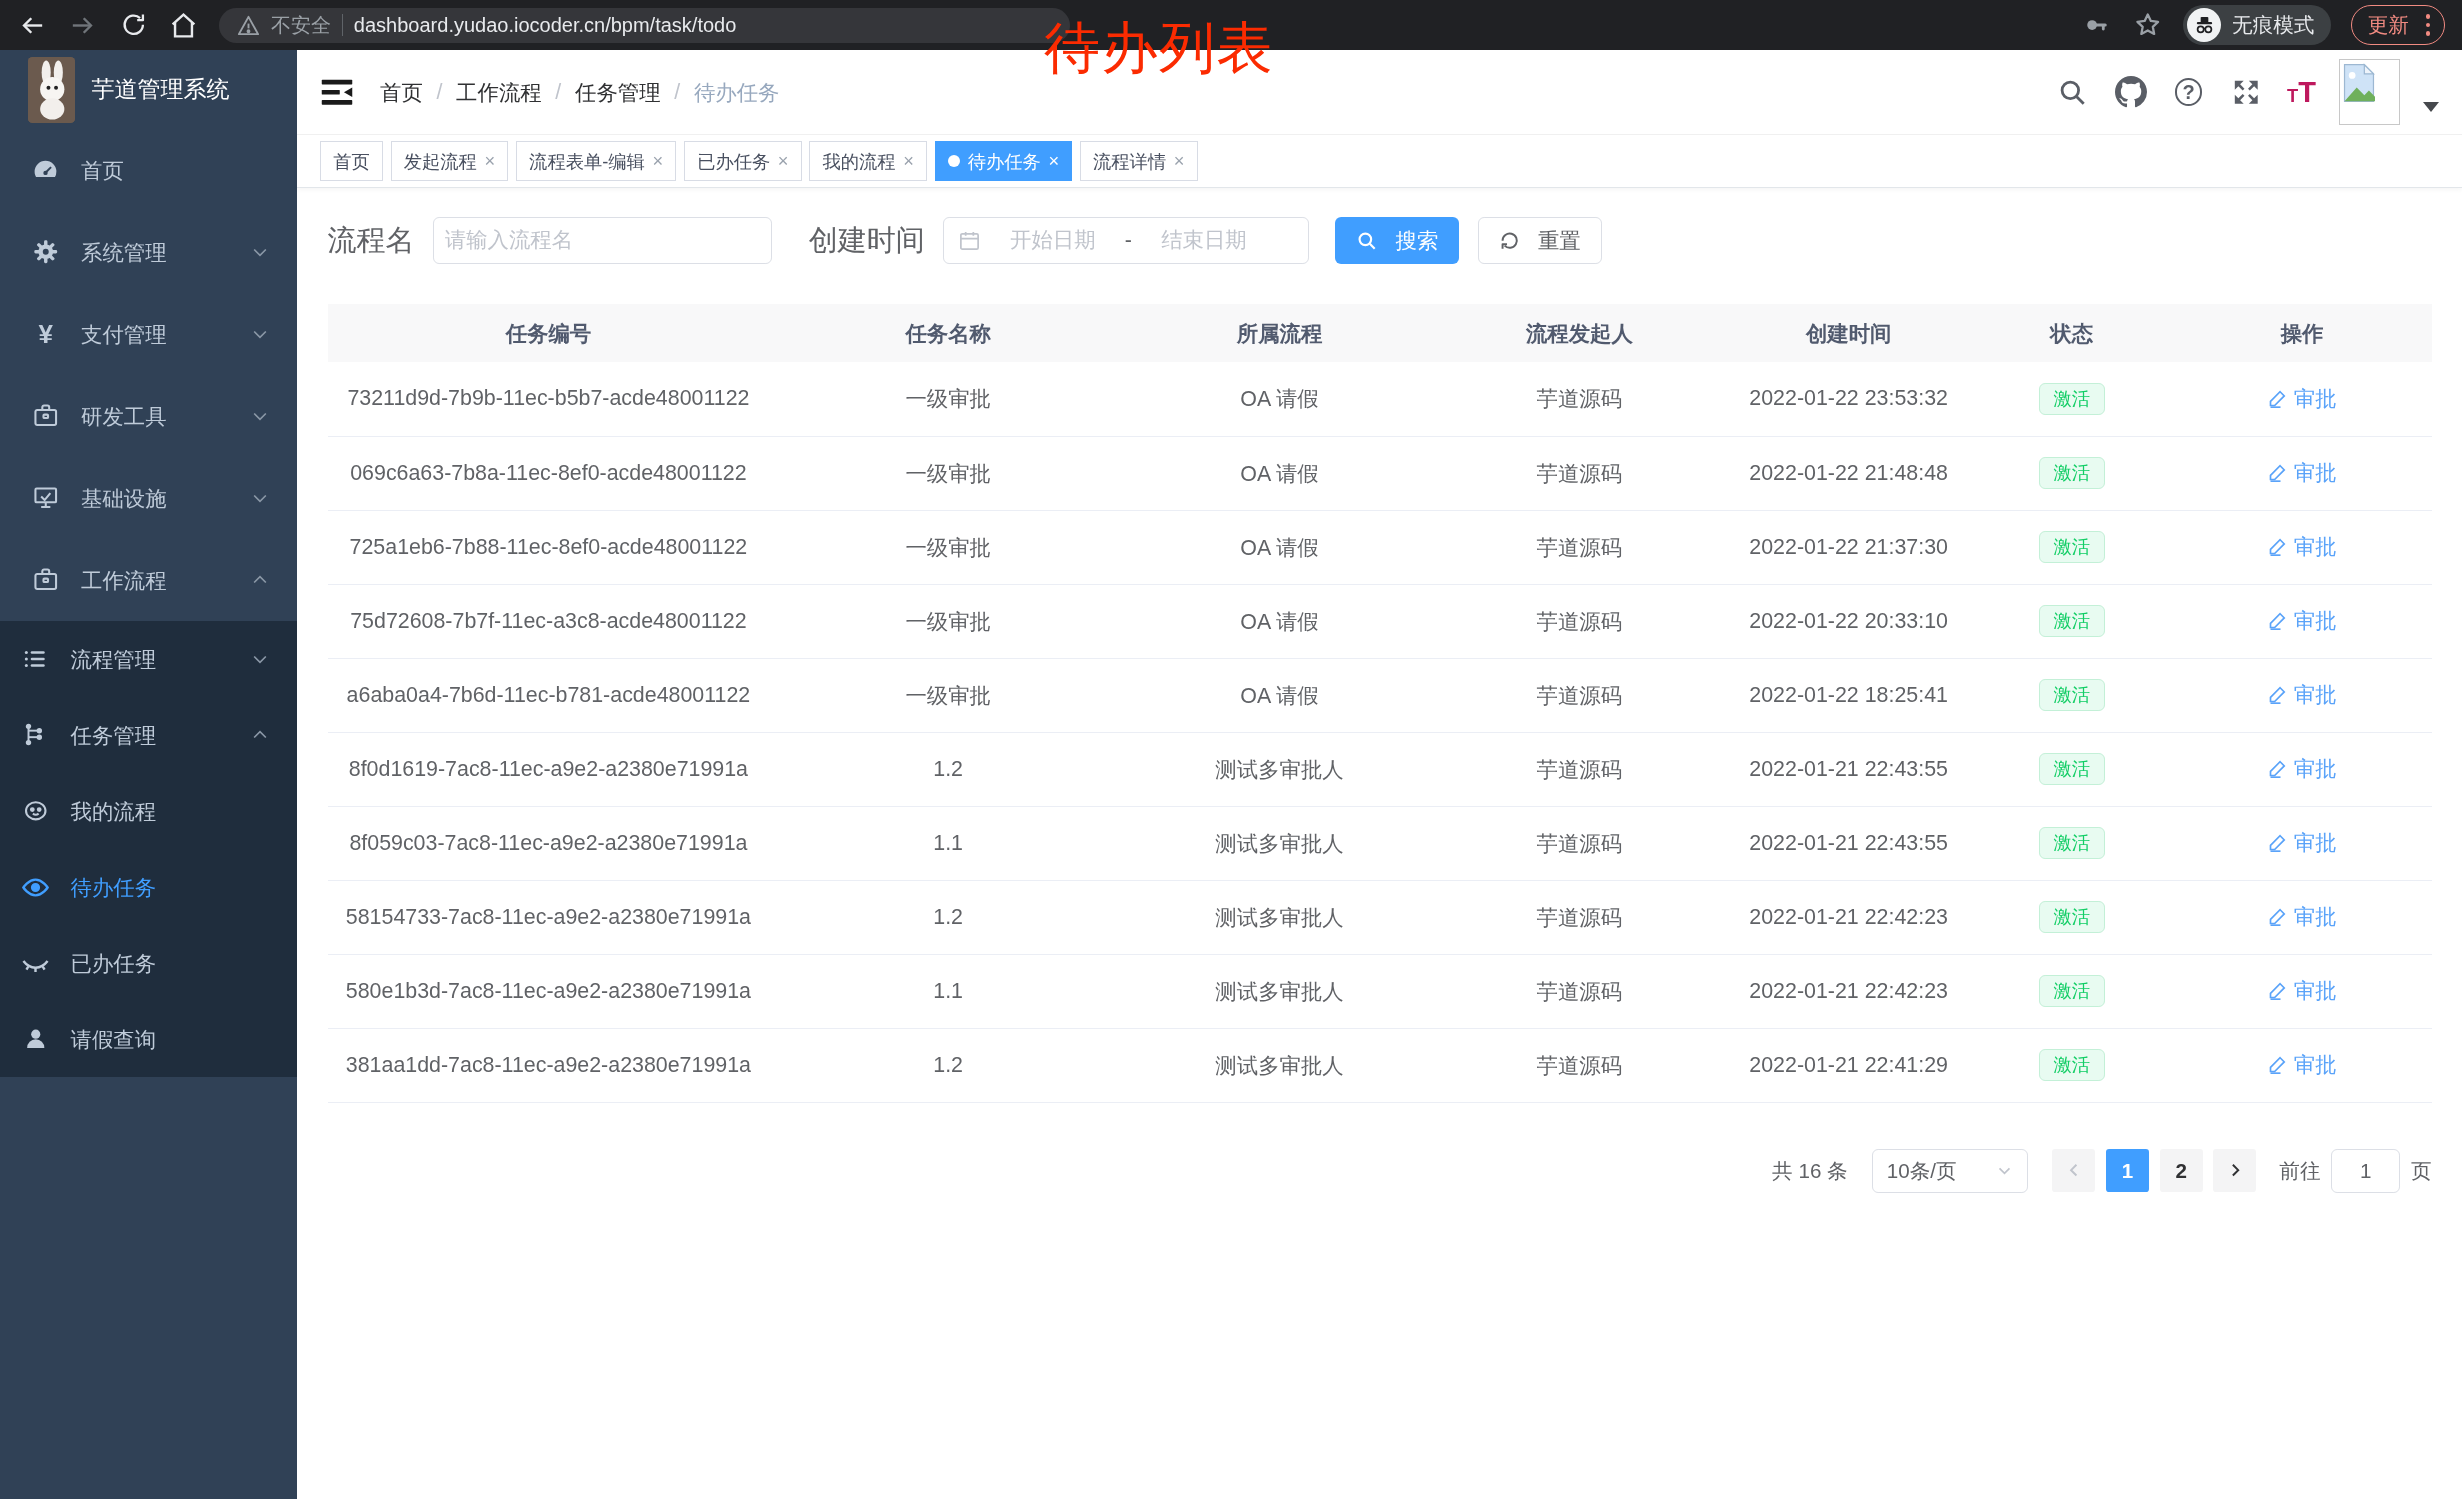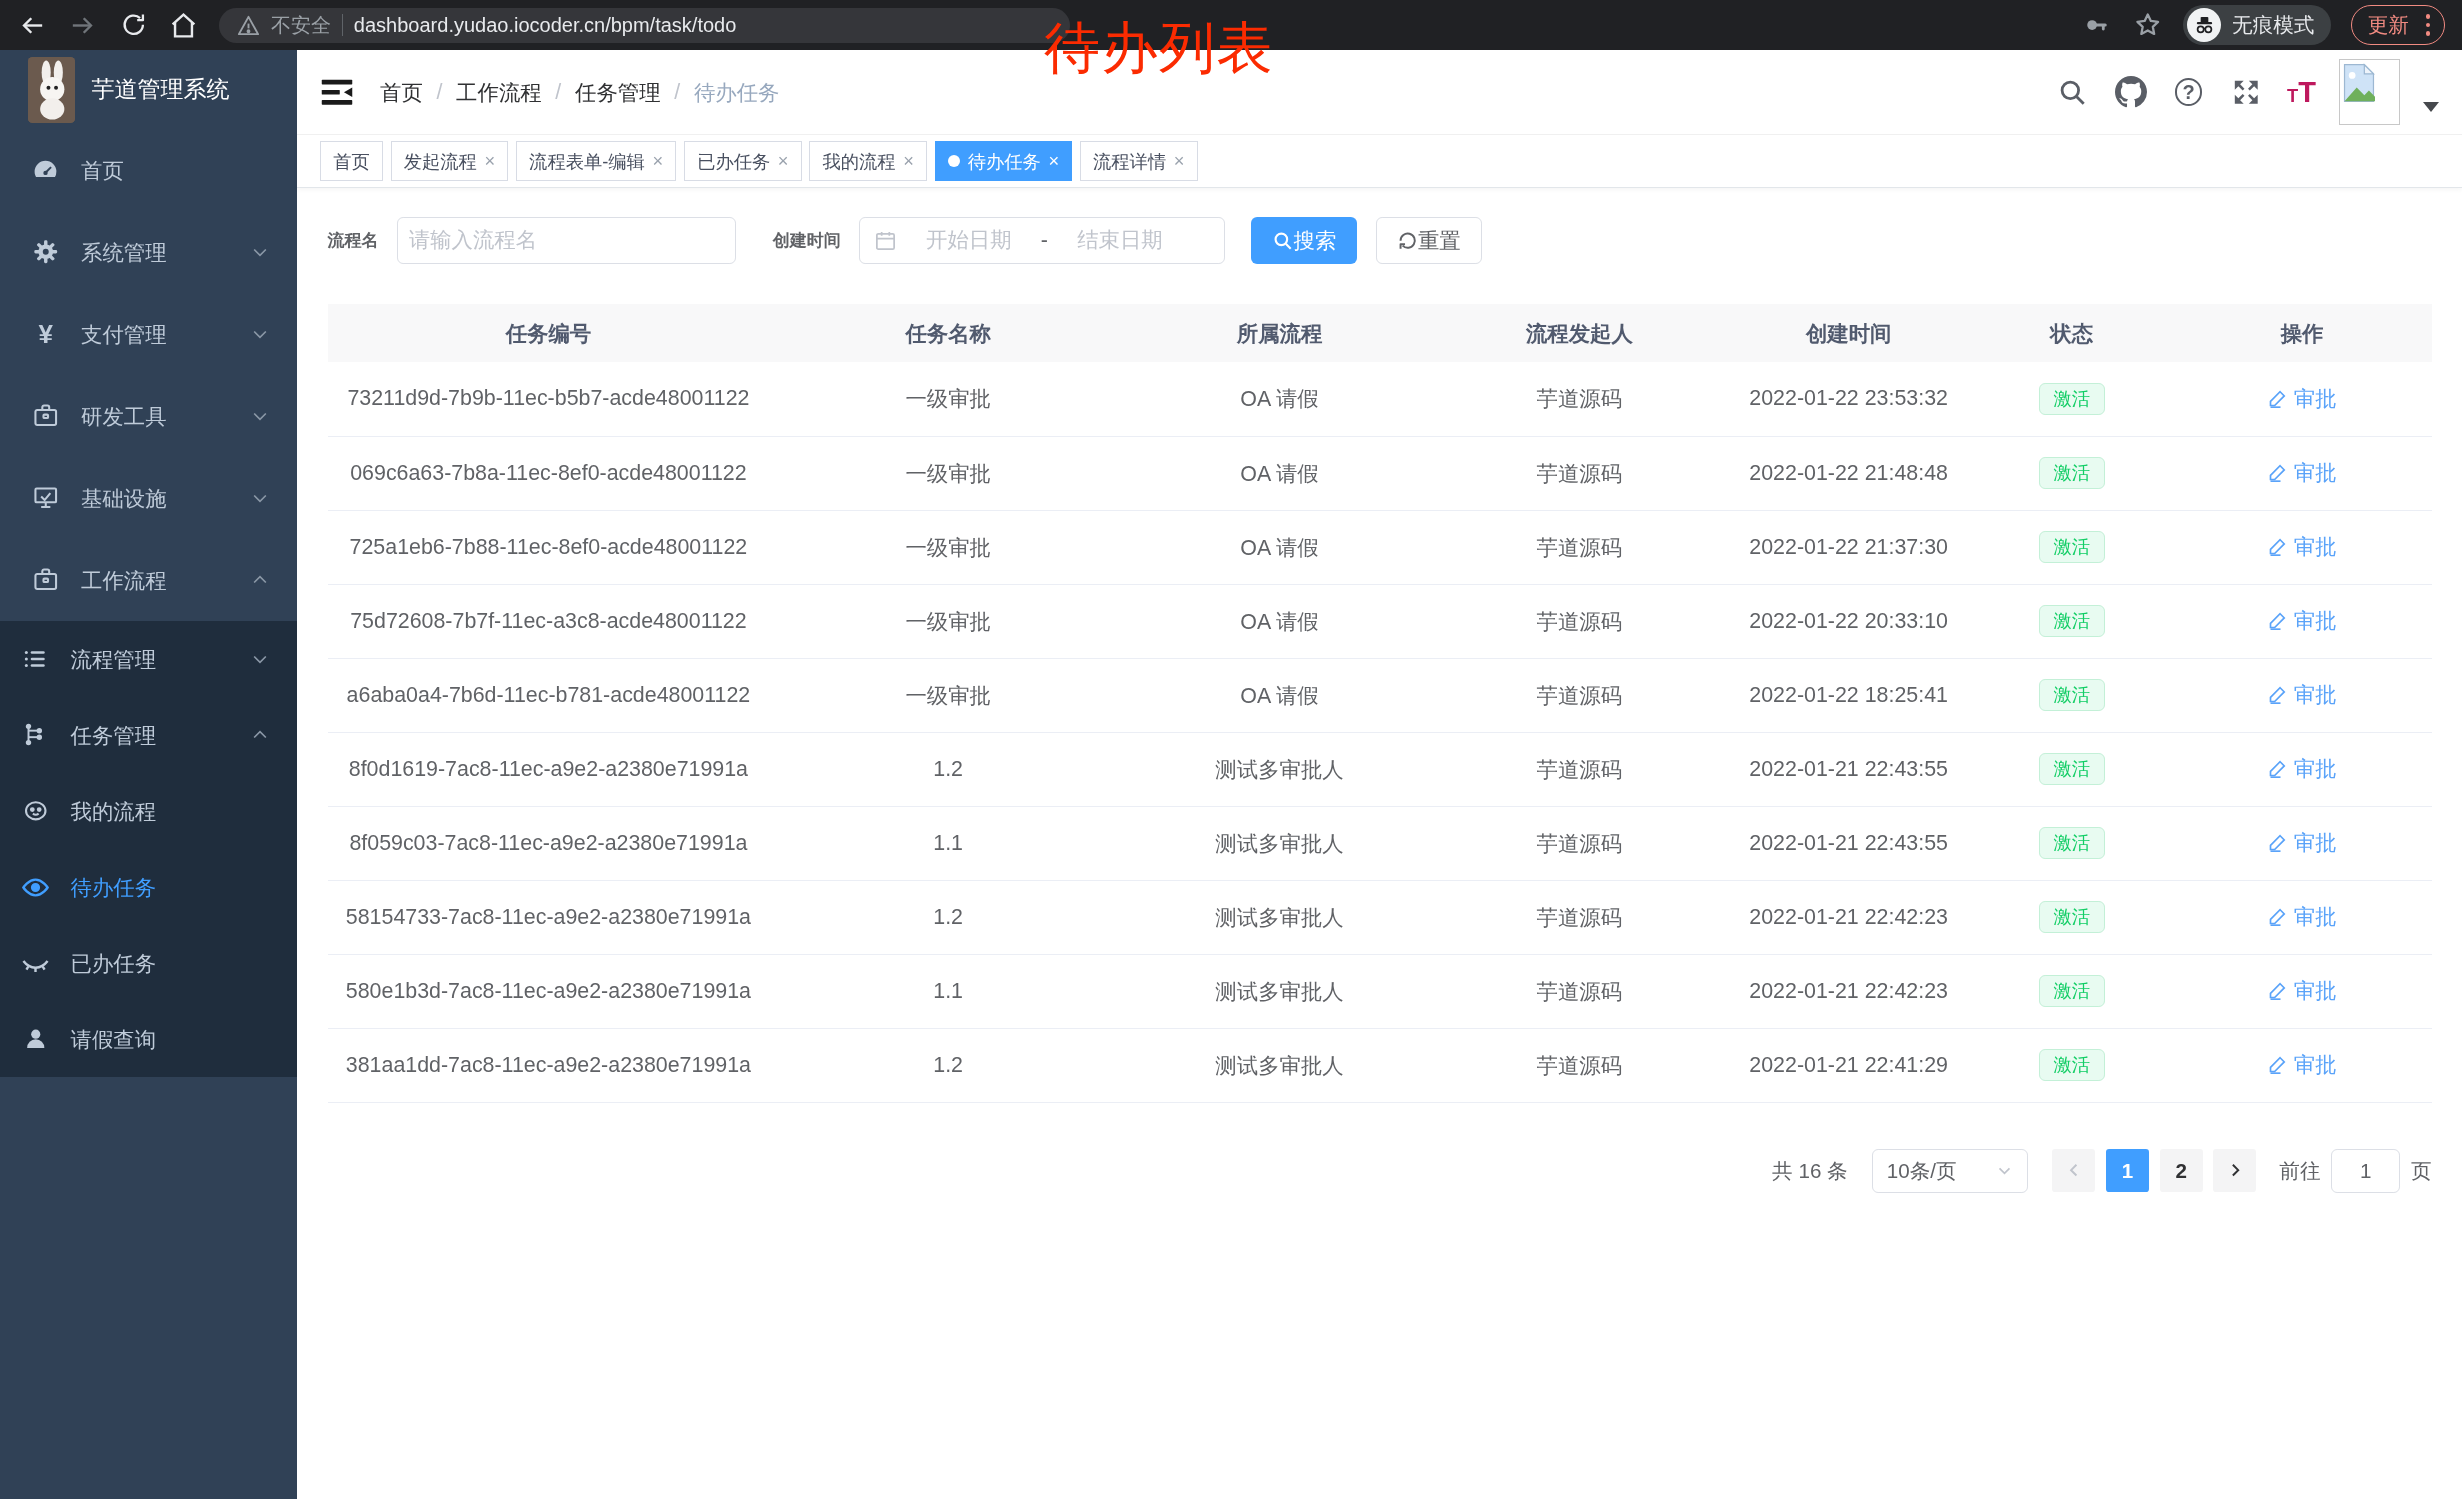--- a/index.html
+++ b/index.html
@@ -60,28 +60,28 @@
   .tags { height:53px; display:flex; align-items:center; gap:7.6px; padding:0 0 0 23px; border-bottom:1.5px solid #e2e6ea; box-shadow:0 1.5px 4.6px rgba(0,0,0,.04); }
   .tag { height:40px; display:flex; align-items:center; gap:7.6px; border:1.5px solid #d8dce5; background:#fff; color:#495060; font-size:18.3px; padding:0 12.2px; cursor:pointer; white-space:nowrap; }
   .tag .x { font-size:18.3px; color:#9aa2ad; }
   .tag.active { background:#409eff; border-color:#409eff; color:#fff; }
   .tag.active .x { color:#fff; }
   .tag .dot { width:12.2px; height:12.2px; border-radius:50%; background:#fff; }
 
   
   .content { padding:29px 30.5px 0 30.5px; flex:1; }
   .filters { display:flex; align-items:center; margin-bottom:40px; }
-  .f-label { font-size:17px; color:#606266; font-weight:bold; margin-right:18.3px; white-space:nowrap; }
+  .f-label { font-size:29px; color:#606266; font-weight:normal; margin-right:18.3px; white-space:nowrap; }
   .f-input { width:339px; height:47px; border:1.5px solid #dcdfe6; border-radius:6.1px; font-size:21.4px; padding:0 11px; color:#606266; outline:none; font-family:inherit; }
   .f-input::placeholder, .d-ph::placeholder { color:#c0c4cc; }
   .gap40 { width:37px; }
   .date-box { width:366px; height:47px; border:1.5px solid #dcdfe6; border-radius:6.1px; display:flex; align-items:center; padding:0 13.7px; gap:15px; }
   .d-ph { border:none; outline:none; width:114px; font-size:21.4px; color:#606266; text-align:center; font-family:inherit; background:transparent; }
   .d-sep { color:#606266; font-size:21.4px; }
-  .btn { height:47px; border-radius:6.1px; display:flex; align-items:center; gap:0; font-size:21.4px; padding:0 20px; cursor:pointer; border:1.5px solid transparent; }
+  .btn { height:47px; border-radius:6.1px; display:flex; align-items:center; gap:18px; font-size:21.4px; padding:0 20px; cursor:pointer; border:1.5px solid transparent; }
   .btn-primary { background:#409eff; color:#fff; margin-left:26px; }
   .btn-plain { background:#fff; border-color:#dcdfe6; color:#606266; margin-left:18.3px; }
 
   
   table { width:100%; border-collapse:collapse; }
   th { background:#f8f8f9; height:58px; font-size:21.4px; color:#515a6e; font-weight:bold; text-align:center; }
   td { height:74px; border-bottom:1.5px solid #ebeef5; font-size:21.4px; color:#606266; text-align:center; }
   tr.trow { border-bottom:1.5px solid #ebeef5; }
   .badge { display:inline-block; background:#e8fbf1; border:1.5px solid #c3f0d7; color:#13ce66; font-size:18.3px; border-radius:6.1px; padding:6.1px 13.7px; line-height:1; }
   .action { color:#5aa3f9; font-size:21.4px; display:inline-flex; align-items:center; gap:6.1px; cursor:pointer; text-decoration:none; }

